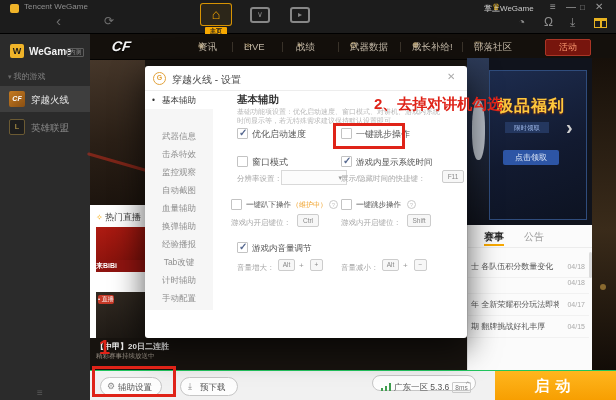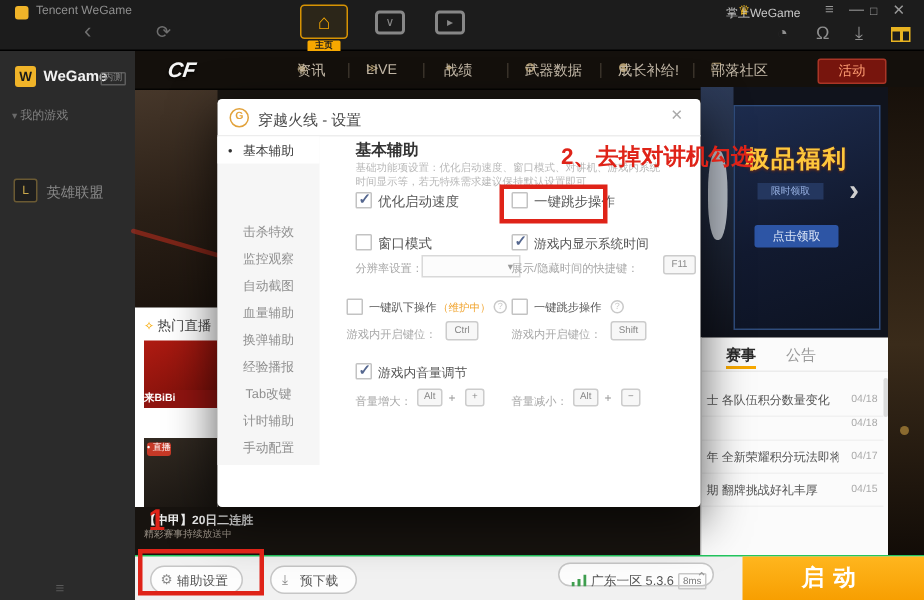--- a/index.html
+++ b/index.html
@@ -237,20 +237,24 @@
     <div class="tr-icon headset-icon"></div>
     <div class="tr-icon download-icon"></div>
     <div class="gift-icon"></div>
   </div>
 
   <div class="sidebar">
     <div class="w-badge">W</div>
     <div class="logo-text">WeGame</div>
     <div class="beta-badge">内测</div>
     <div class="side-section">我的游戏</div>
+    <div class="game-item gi-1">
+      <div class="cf-ic">CF</div>
+      <div class="gi-label">穿越火线</div>
+    </div>
     <div class="game-item gi-2">
       <div class="lol-ic">L</div>
       <div class="gi-label">英雄联盟</div>
     </div>
     <div class="side-handle"></div>
   </div>
 
   <div class="page">
     <div class="gamenav">
       <div class="cf-logo">CF</div>
@@ -344,20 +348,21 @@
   </div>
 
   <div class="dialog">
     <div class="dlg-icon">G</div>
     <div class="dlg-title">穿越火线 - 设置</div>
     <div class="dlg-close"></div>
     <div class="dlg-divider"></div>
 
     <div class="dlg-menu">
       <div class="dlg-menu-item sel dm-0">基本辅助</div>
+      <div class="dlg-menu-item dm-2">武器信息</div>
       <div class="dlg-menu-item dm-3">击杀特效</div>
       <div class="dlg-menu-item dm-4">监控观察</div>
       <div class="dlg-menu-item dm-5">自动截图</div>
       <div class="dlg-menu-item dm-6">血量辅助</div>
       <div class="dlg-menu-item dm-7">换弹辅助</div>
       <div class="dlg-menu-item dm-8">经验播报</div>
       <div class="dlg-menu-item dm-9">Tab改键</div>
       <div class="dlg-menu-item dm-10">计时辅助</div>
       <div class="dlg-menu-item dm-11">手动配置</div>
     </div>

